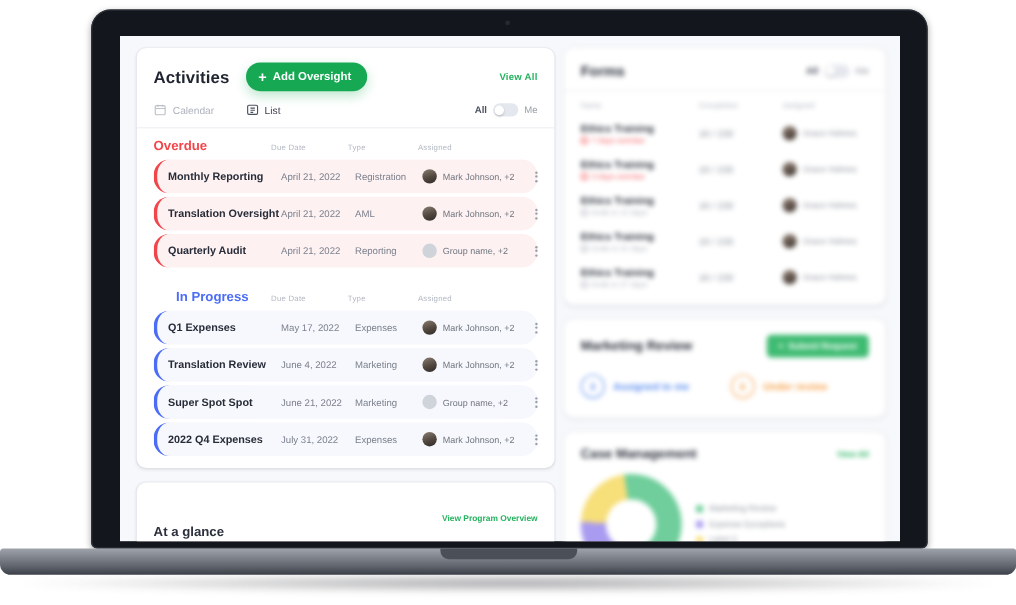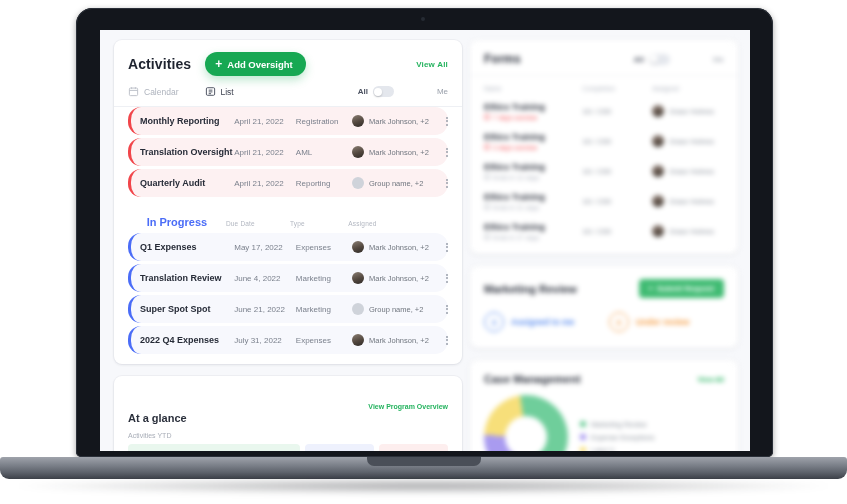--- a/index.html
+++ b/index.html
@@ -93,21 +93,21 @@
     padding: 2px 14px 9px 14px;
     border-bottom: 1px solid #eef0f4;
   }
   .tab { display: inline-flex; align-items: center; gap: 5px; margin-right: 26px; cursor: pointer; }
   .tab .lbl { font-size: 8.5px; color: #aeb3bd; }
   .tab.active .lbl { color: #3d4250; }
   .ic { width: 11px; height: 11px; display: inline-block; }
   .ic svg { display: block; }
 
   .toggle-wrap { margin-left: auto; display: flex; align-items: center; gap: 5px; }
-  .toggle-lbl { font-size: 8px; color: #9aa0ab; margin-left: 38px; }
+  .toggle-lbl { font-size: 8px; color: #9aa0ab; }
   .toggle-lbl.on { color: #4b5160; font-weight: 700; }
   .switch {
     width: 21px; height: 11px; border-radius: 6px;
     background: #e4e7ed; position: relative; cursor: pointer;
   }
   .switch .knob {
     position: absolute; left: 1.5px; top: 1.5px;
     width: 8px; height: 8px; border-radius: 50%; background: #fff;
     box-shadow: 0 1px 2px rgba(0,0,0,.2);
   }
@@ -254,20 +254,27 @@
 
             <div class="toggle-wrap">
               <span class="toggle-lbl on">All</span>
               <span class="switch">
                   <span class="knob"></span>
                 </span>
               <span class="toggle-lbl">Me</span>
             </div>
           </div>
 
+          <div class="grp-head">
+            <div class="grp-title overdue c-name">Overdue</div>
+            <div class="col-h c-date">Due Date</div>
+            <div class="col-h c-type">Type</div>
+            <div class="col-h c-asg">Assigned</div>
+            <div class="c-men"></div>
+          </div>
 
           <div class="arow overdue">
             <div class="r-name c-name">Monthly Reporting</div>
             <div class="r-cell c-date">April 21, 2022</div>
             <div class="r-cell c-type">Registration</div>
             <div class="asg c-asg">
               <span class="avatar"></span>
               <span class="asg-name">Mark Johnson, +2</span>
             </div>
             <div class="c-men">

